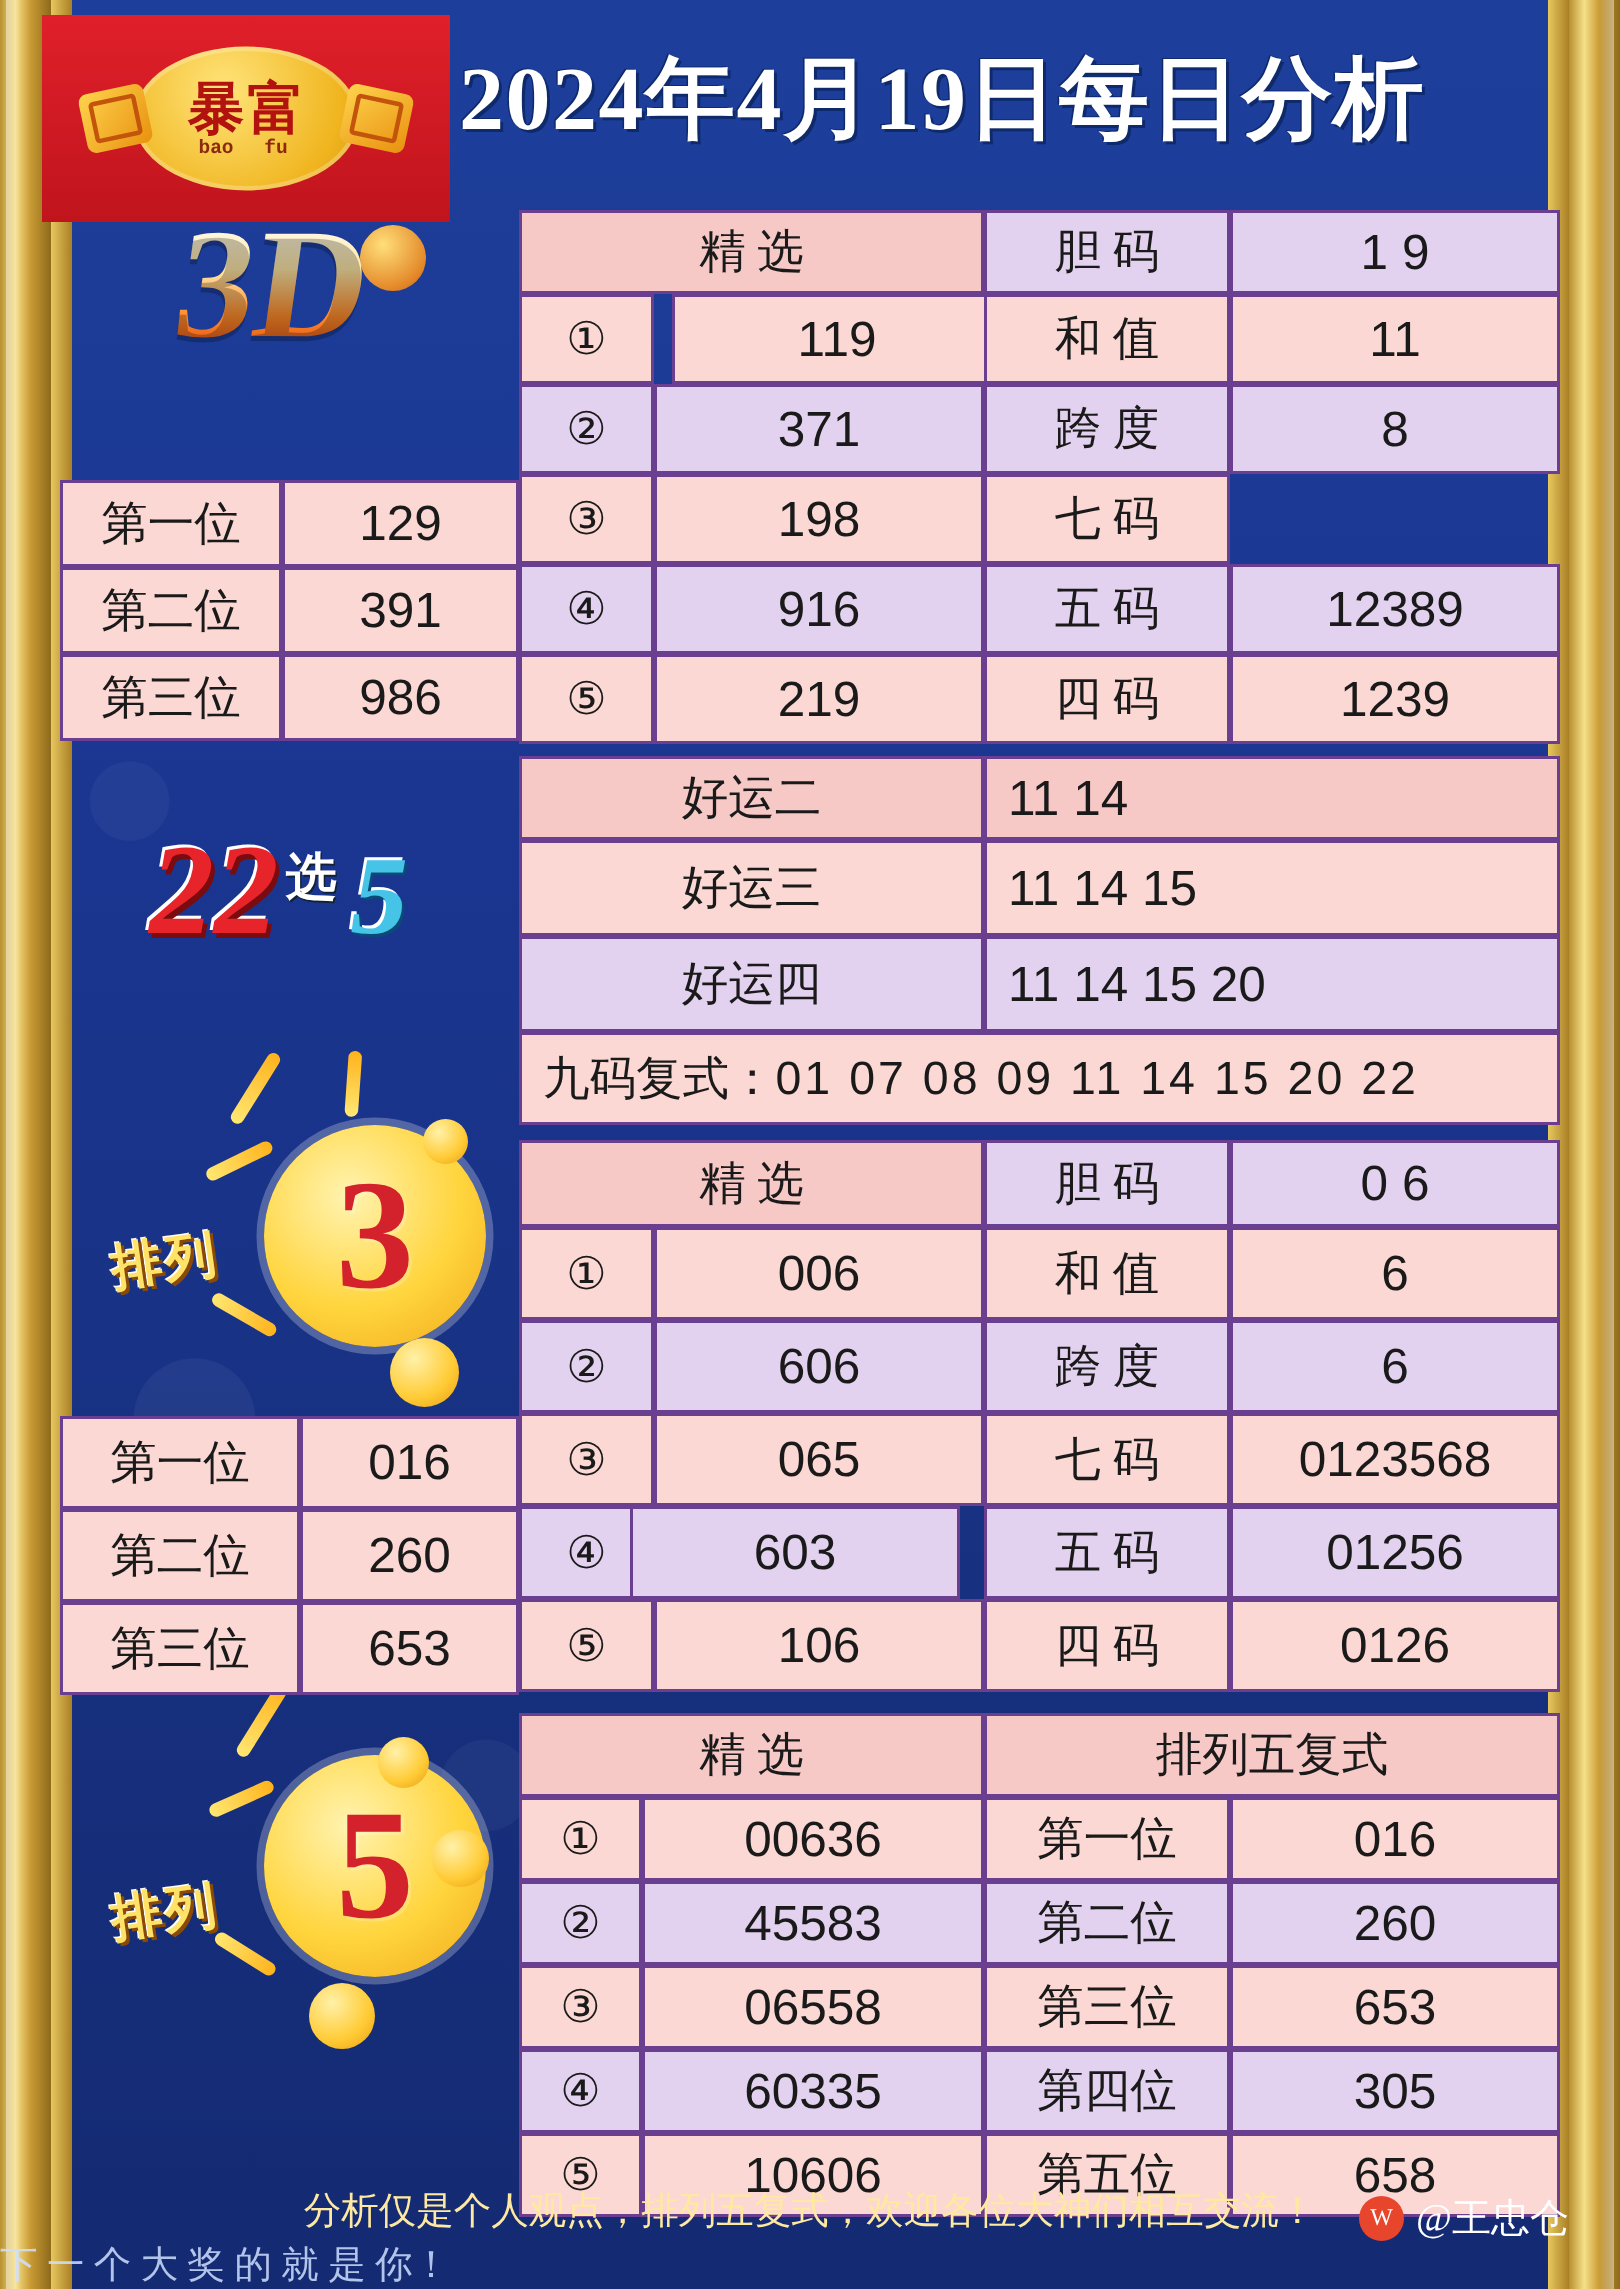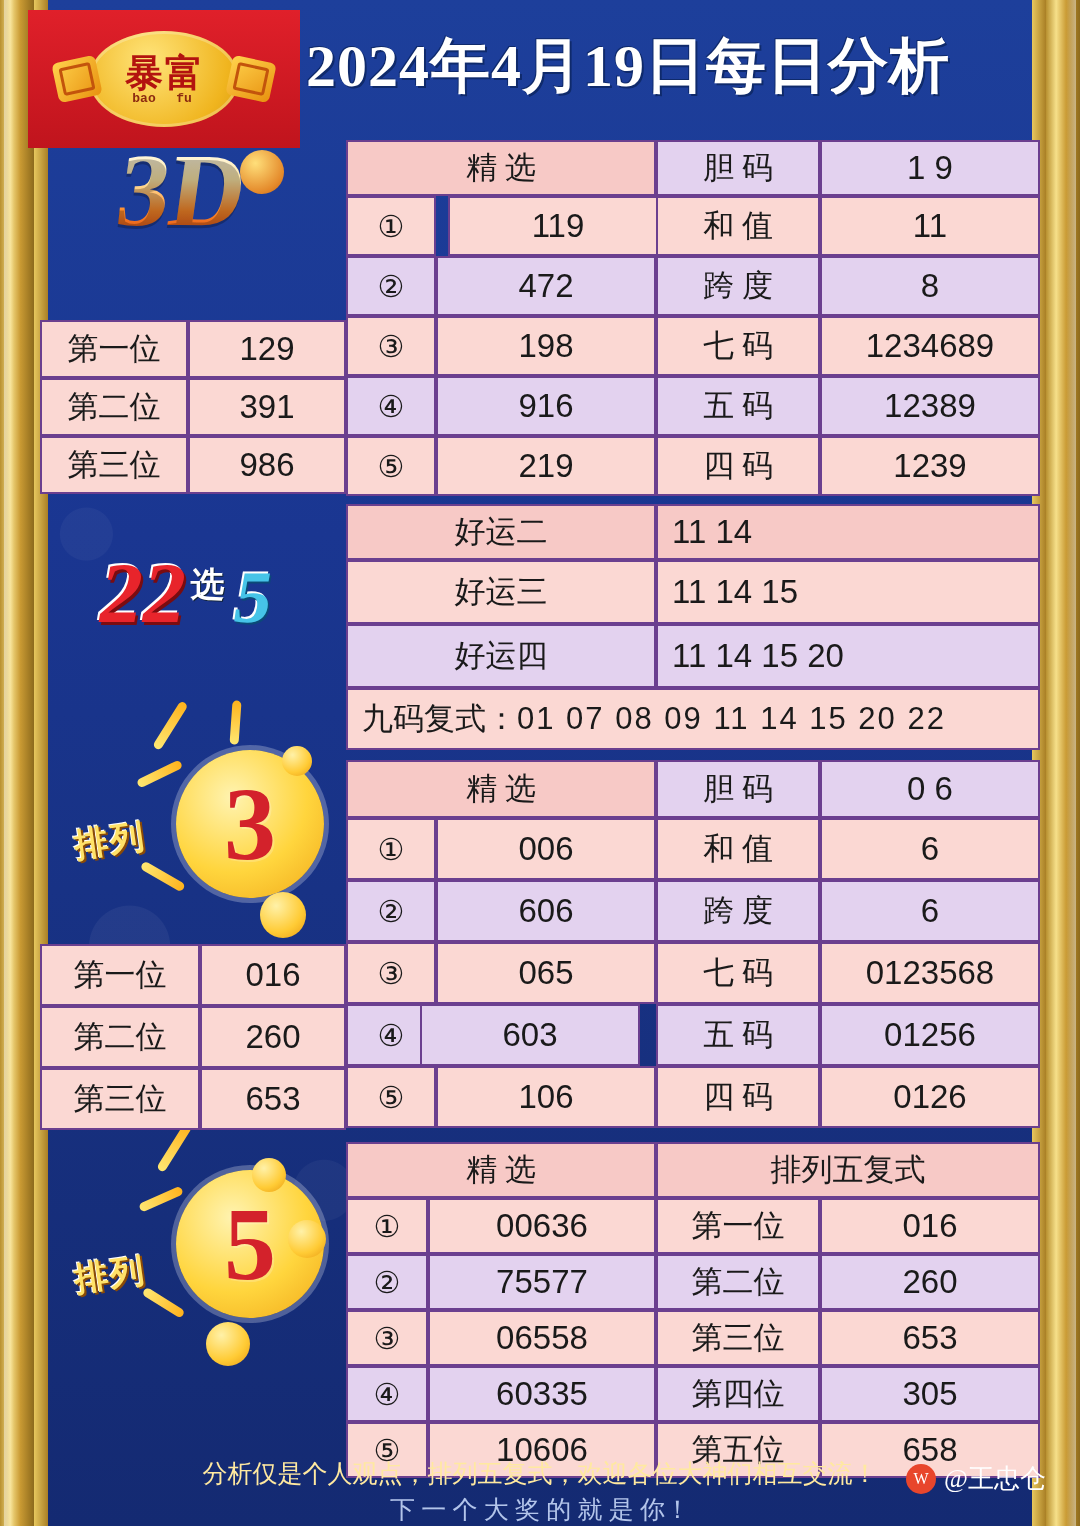--- a/index.html
+++ b/index.html
@@ -173,21 +173,21 @@
     display: flex; align-items: center; gap: 8px;
     color: #ffffff; font-size: 26px; font-family: "Liberation Serif", serif;
   }
   .wb-logo {
     width: 30px; height: 30px; border-radius: 50%;
     background: #e8462c; color: #fff; font-size: 16px;
     display: flex; align-items: center; justify-content: center;
   }
   .footer2 {
     position: absolute; left: 0; right: 0; bottom: 0;
-    text-align: center; color: #cfe0ff; font-size: 25px; opacity: .85;
+    color: #cfe0ff; font-size: 25px; opacity: .85;
     font-family: "Liberation Serif", serif;
   }
 </style>
 </head>
 <body>
 
 <div class="bg"></div>
 <div class="frame-left"></div>
 <div class="frame-right"></div>
 <div class="frame-inner-l"></div>
@@ -261,28 +261,27 @@
   <div class="cell head" style="left:346px;top:140px;width:310px;height:56px">精 选</div>
   <div class="cell lav" style="left:656px;top:140px;width:164px;height:56px">胆 码</div>
   <div class="cell lav num" style="left:820px;top:140px;width:220px;height:56px">1 9</div>
 
   <div class="cell pink circled" style="left:346px;top:196px;width:90px;height:60px">①</div>
   <div class="cell pink num" style="left:448px;top:196px;width:220px;height:60px">119</div>
   <div class="cell pink" style="left:656px;top:196px;width:164px;height:60px">和 值</div>
   <div class="cell pink num" style="left:820px;top:196px;width:220px;height:60px">11</div>
 
   <div class="cell lav circled" style="left:346px;top:256px;width:90px;height:60px">②</div>
-  <div class="cell lav num" style="left:436px;top:256px;width:220px;height:60px">472</div>
+  <div class="cell lav num" style="left:436px;top:256px;width:220px;height:60px">371</div>
   <div class="cell lav" style="left:656px;top:256px;width:164px;height:60px">跨 度</div>
   <div class="cell lav num" style="left:820px;top:256px;width:220px;height:60px">8</div>
 
   <div class="cell pink circled" style="left:346px;top:316px;width:90px;height:60px">③</div>
   <div class="cell pink num" style="left:436px;top:316px;width:220px;height:60px">198</div>
   <div class="cell pink" style="left:656px;top:316px;width:164px;height:60px">七 码</div>
-  <div class="cell pink num" style="left:820px;top:316px;width:220px;height:60px">1234689</div>
 
   <div class="cell lav circled" style="left:346px;top:376px;width:90px;height:60px">④</div>
   <div class="cell lav num" style="left:436px;top:376px;width:220px;height:60px">916</div>
   <div class="cell lav" style="left:656px;top:376px;width:164px;height:60px">五 码</div>
   <div class="cell lav num" style="left:820px;top:376px;width:220px;height:60px">12389</div>
 
   <div class="cell pink circled" style="left:346px;top:436px;width:90px;height:60px">⑤</div>
   <div class="cell pink num" style="left:436px;top:436px;width:220px;height:60px">219</div>
   <div class="cell pink" style="left:656px;top:436px;width:164px;height:60px">四 码</div>
   <div class="cell pink num" style="left:820px;top:436px;width:220px;height:60px">1239</div>
@@ -339,21 +338,21 @@
 
   <div class="cell head" style="left:346px;top:1142px;width:310px;height:56px">精 选</div>
   <div class="cell head" style="left:656px;top:1142px;width:384px;height:56px">排列五复式</div>
 
   <div class="cell pink circled" style="left:346px;top:1198px;width:82px;height:56px">①</div>
   <div class="cell pink num" style="left:428px;top:1198px;width:228px;height:56px">00636</div>
   <div class="cell pink" style="left:656px;top:1198px;width:164px;height:56px">第一位</div>
   <div class="cell pink num" style="left:820px;top:1198px;width:220px;height:56px">016</div>
 
   <div class="cell lav circled" style="left:346px;top:1254px;width:82px;height:56px">②</div>
-  <div class="cell lav num" style="left:428px;top:1254px;width:228px;height:56px">75577</div>
+  <div class="cell lav num" style="left:428px;top:1254px;width:228px;height:56px">45583</div>
   <div class="cell lav" style="left:656px;top:1254px;width:164px;height:56px">第二位</div>
   <div class="cell lav num" style="left:820px;top:1254px;width:220px;height:56px">260</div>
 
   <div class="cell pink circled" style="left:346px;top:1310px;width:82px;height:56px">③</div>
   <div class="cell pink num" style="left:428px;top:1310px;width:228px;height:56px">06558</div>
   <div class="cell pink" style="left:656px;top:1310px;width:164px;height:56px">第三位</div>
   <div class="cell pink num" style="left:820px;top:1310px;width:220px;height:56px">653</div>
 
   <div class="cell lav circled" style="left:346px;top:1366px;width:82px;height:56px">④</div>
   <div class="cell lav num" style="left:428px;top:1366px;width:228px;height:56px">60335</div>

